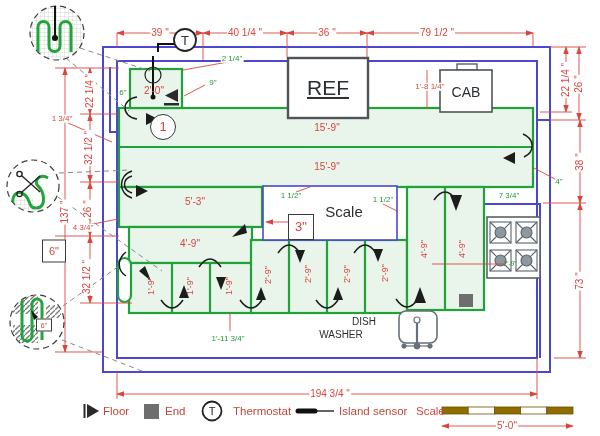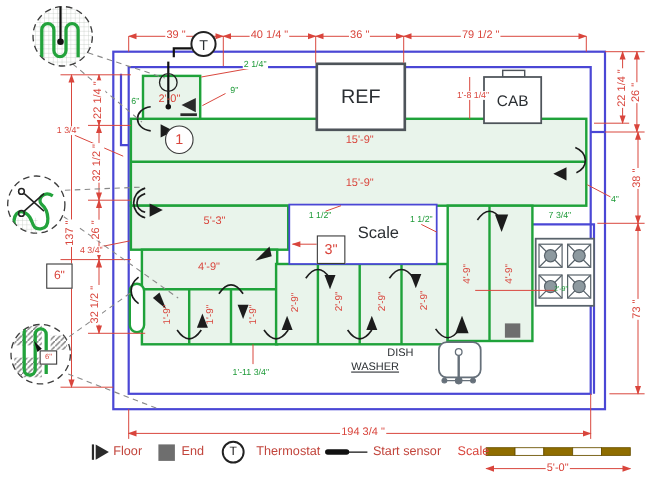--- a/index.html
+++ b/index.html
@@ -279,34 +279,34 @@
       <div class="lbl red" style="left: 425px; top: 249px; font-size: 9px; transform: translate(-50%, -50%) rotate(-90deg);">4'-9"</div>
       <div class="lbl red" style="left: 463px; top: 249px; font-size: 9px; transform: translate(-50%, -50%) rotate(-90deg);">4'-9"</div>
       <div class="lbl green bg" style="left: 232px; top: 59px; font-size: 8px; transform: translate(-50%, -50%);">2 1/4"</div>
       <div class="lbl green bg" style="left: 213px; top: 83px; font-size: 8px; transform: translate(-50%, -50%);">9"</div>
       <div class="lbl green" style="left: 123px; top: 93px; font-size: 8px; transform: translate(-50%, -50%);">6"</div>
       <div class="lbl green" style="left: 291px; top: 196px; font-size: 8px; transform: translate(-50%, -50%);">1 1/2"</div>
       <div class="lbl green" style="left: 383px; top: 200px; font-size: 8px; transform: translate(-50%, -50%);">1 1/2"</div>
       <div class="lbl green" style="left: 509px; top: 196px; font-size: 8px; transform: translate(-50%, -50%);">7 3/4"</div>
       <div class="lbl green" style="left: 559px; top: 182px; font-size: 8px; transform: translate(-50%, -50%);">4"</div>
       <div class="lbl green" style="left: 510px; top: 264px; font-size: 6.5px; transform: translate(-50%, -50%);">2'-9"</div>
-      <div class="lbl black" style="left: 328px; top: 88px; font-size: 18px; transform: translate(-50%, -50%);">REF</div>
+      <div class="lbl black" style="left: 328px; top: 88px; font-size: 21px; transform: translate(-50%, -50%); text-decoration: underline;">REF</div>
       <div class="lbl black" style="left: 466px; top: 92px; font-size: 14px; transform: translate(-50%, -50%); text-align: right;">CAB</div>
       <div class="lbl black" style="left: 344px; top: 212px; font-size: 15px; transform: translate(-50%, -50%);">Scale</div>
       <div class="lbl black" style="left: 341px; top: 322px; font-size: 10px; transform: translate(-50%, -50%); padding-left: 46px;">DISH</div>
-      <div class="lbl black" style="left: 341px; top: 335px; font-size: 10px; transform: translate(-50%, -50%); text-decoration: underline;">WASHER</div>
+      <div class="lbl black" style="left: 341px; top: 335px; font-size: 10px; transform: translate(-50%, -50%);">WASHER</div>
       <div class="lbl black" style="left: 185px; top: 41px; font-size: 13px; transform: translate(-50%, -50%);">T</div>
       <div class="boxed" style="left: 54px; top: 251px; width: 24px; height: 23px; font-size: 11px; position: absolute; transform: translate(-50%, -50%);">6"</div>
       <div class="boxed" style="left: 301px; top: 227px; width: 26px; height: 26px; font-size: 13px; position: absolute; transform: translate(-50%, -50%);">3"</div>
       <div class="boxed" style="left: 44px; top: 325px; width: 16px; height: 13px; font-size: 7px; position: absolute; transform: translate(-50%, -50%);">6"</div>
       <div class="boxed circle" style="left: 163px; top: 127px; width: 26px; height: 26px; font-size: 13px; position: absolute; transform: translate(-50%, -50%);">1</div>
     </div>
 
 <div>
   <span class="legend-text" style="left:103px">Floor</span>
   <span class="legend-text" style="left:165px">End</span>
   <span class="legend-text" style="left:233px">Thermostat</span>
-  <span class="legend-text" style="left:339px">Start sensor</span>
+  <span class="legend-text" style="left:339px">Island sensor</span>
   <span class="legend-text scale" style="left:416px">Scale</span>
   <span class="t-sym-legend">T</span>
 </div>
 
 </div>
 
 </body></html>

